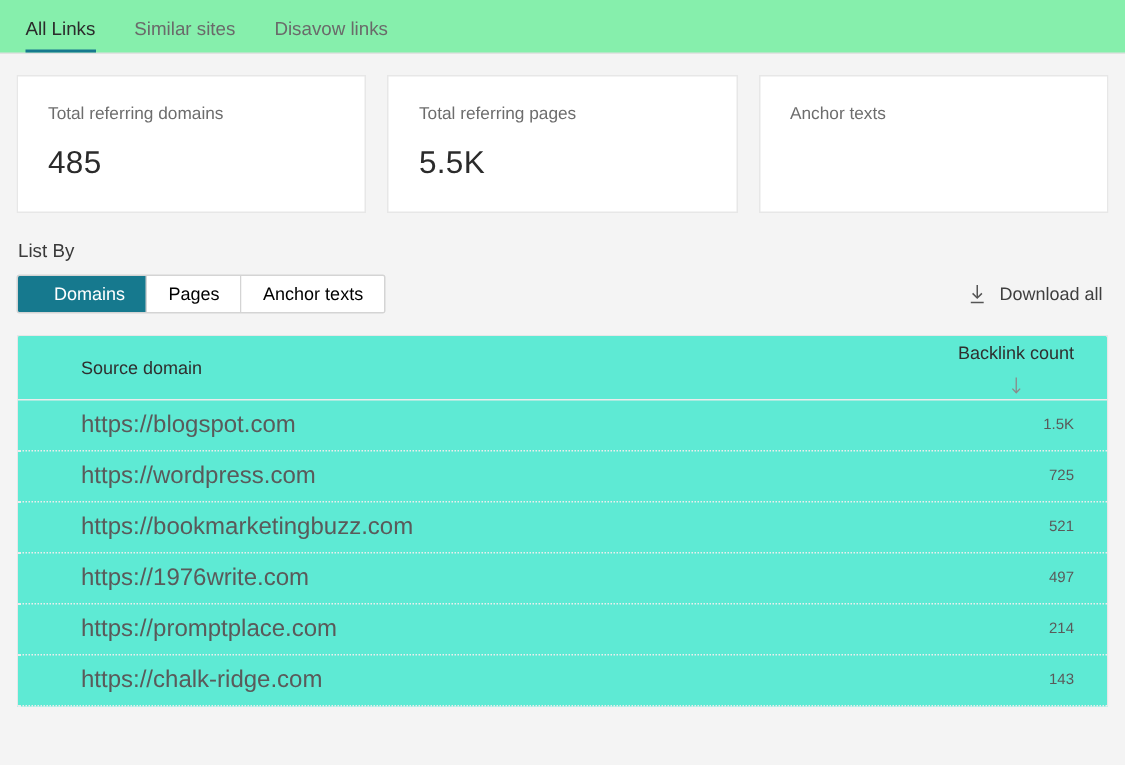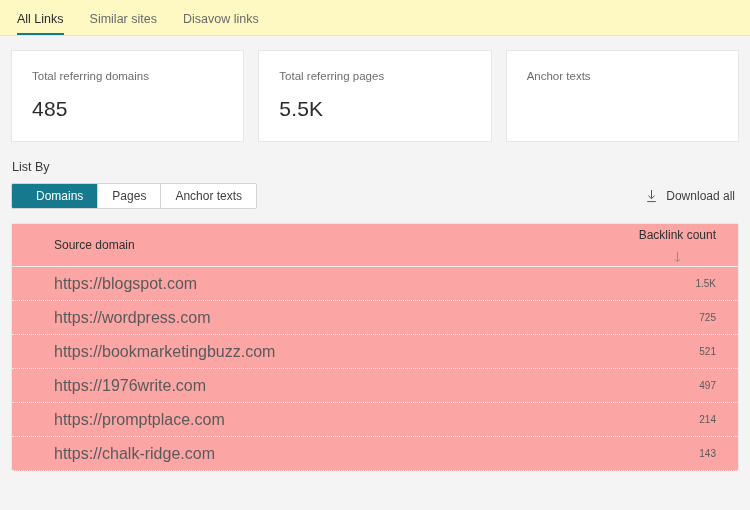--- a/index.html
+++ b/index.html
@@ -30,21 +30,21 @@
     padding: 11px 0 0 13px;
     letter-spacing: .1px;
   }
 
   .tabbar {
     display: flex;
     align-items: flex-end;
     gap: 0;
     padding: 12px 0 0 17px;
     border-bottom: 1px solid #e2e2e2;
-    background: #fef9c3;
+    background: #86efac;
   }
 
   .tab {
     font-size: 12.5px;
     color: #6a6a6a;
     padding: 0 14px 8px 0;
     margin-right: 12px;
     position: relative;
     cursor: pointer;
     line-height: 15px;
@@ -118,21 +118,21 @@
     display: inline-flex;
     border: 1px solid #d4d4d4;
     border-radius: 2px;
     overflow: hidden;
     background: #ffffff;
     height: 26px;
   }
 
   .seg-btn {
     font-size: 12px;
-    color: #404040;
+    color: #000000;
     background: #ffffff;
     border: none;
     border-right: 1px solid #d4d4d4;
     padding: 0 14px;
     height: 100%;
     cursor: pointer;
     font-family: inherit;
     white-space: nowrap;
     display: flex;
     align-items: center;
@@ -159,21 +159,21 @@
   .dl-icon {
     display: inline-flex;
     width: 13px;
     height: 14px;
     color: #555;
   }
 
   
   .table-card {
     margin: 14px 11px 0 11px;
-    background: #fca5a5;
+    background: #5eead4;
     border: 1px solid #e7e7e7;
     border-bottom: none;
     border-radius: 2px 2px 0 0;
   }
 
   .table-head {
     display: flex;
     align-items: center;
     height: 43px;
     padding: 0 22px 0 42px;

